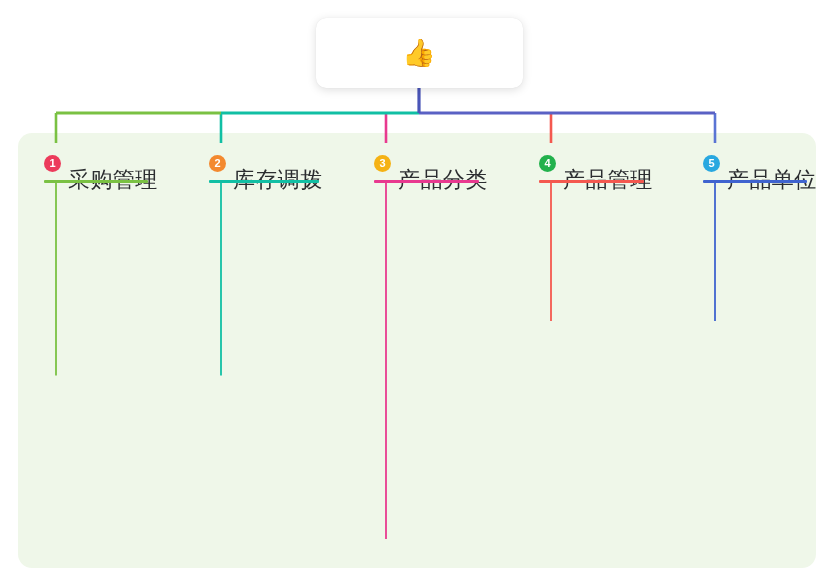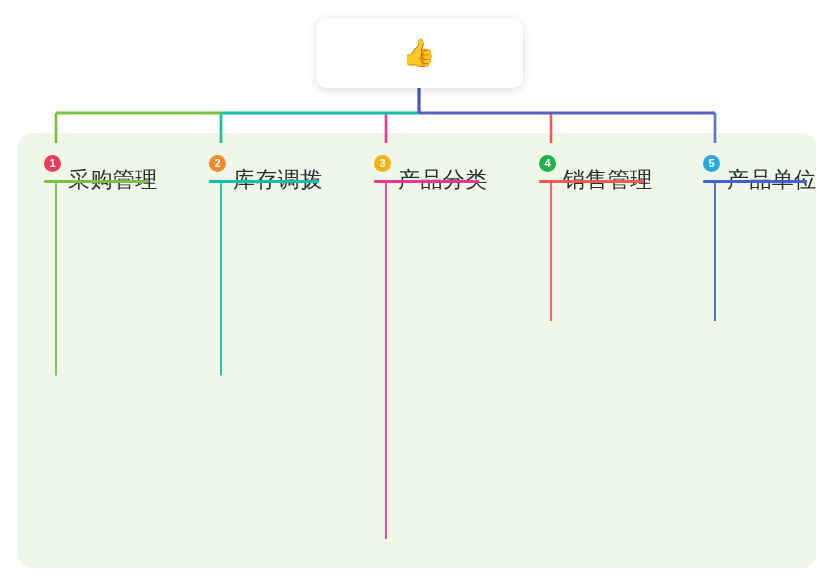--- a/index.html
+++ b/index.html
@@ -238,21 +238,21 @@
         <span class="sub-label">库存盘点</span>
         <div class="sub-underline" style="background: rgb(232, 57, 143);"></div>
       </div>
       <div class="sub-item" style="left: 392px; top: 517px; width: 88px;">
         <span class="sub-label">出库库明细</span>
         <div class="sub-underline" style="background: rgb(232, 57, 143);"></div>
       </div>
       <div class="column" style="left: 539px; top: 150px;">
         <div class="col-head">
           <span class="badge" style="background: rgb(34, 177, 76);">4</span>
-          <span class="col-title">销售管理</span>
+          <span class="col-title">产品管理</span>
         </div>
         <div class="col-underline" style="width: 105px; background: rgb(244, 88, 79);"></div>
       </div>
       <div class="sub-item" style="left: 557px; top: 190px; width: 100px;">
         <span class="sub-label">产品（物料）</span>
         <div class="sub-underline" style="background: rgb(244, 88, 79);"></div>
       </div>
       <div class="sub-item" style="left: 557px; top: 244.5px; width: 100px;">
         <span class="sub-label">产品分类</span>
         <div class="sub-underline" style="background: rgb(244, 88, 79);"></div>

